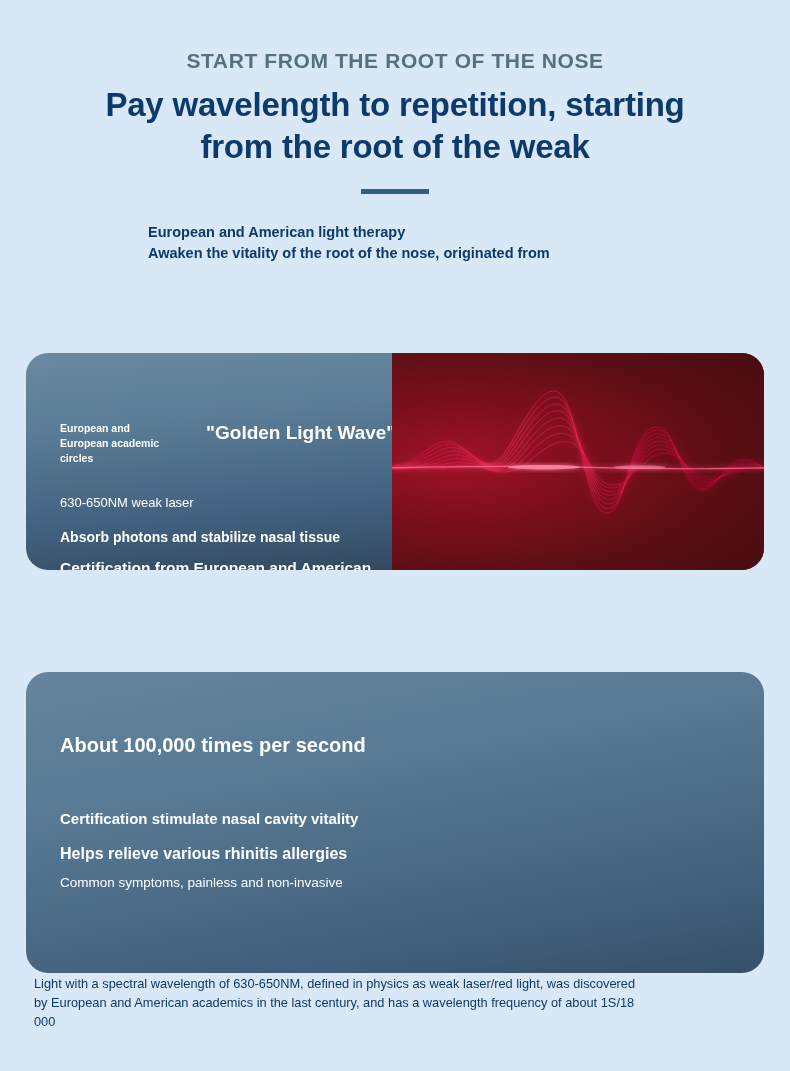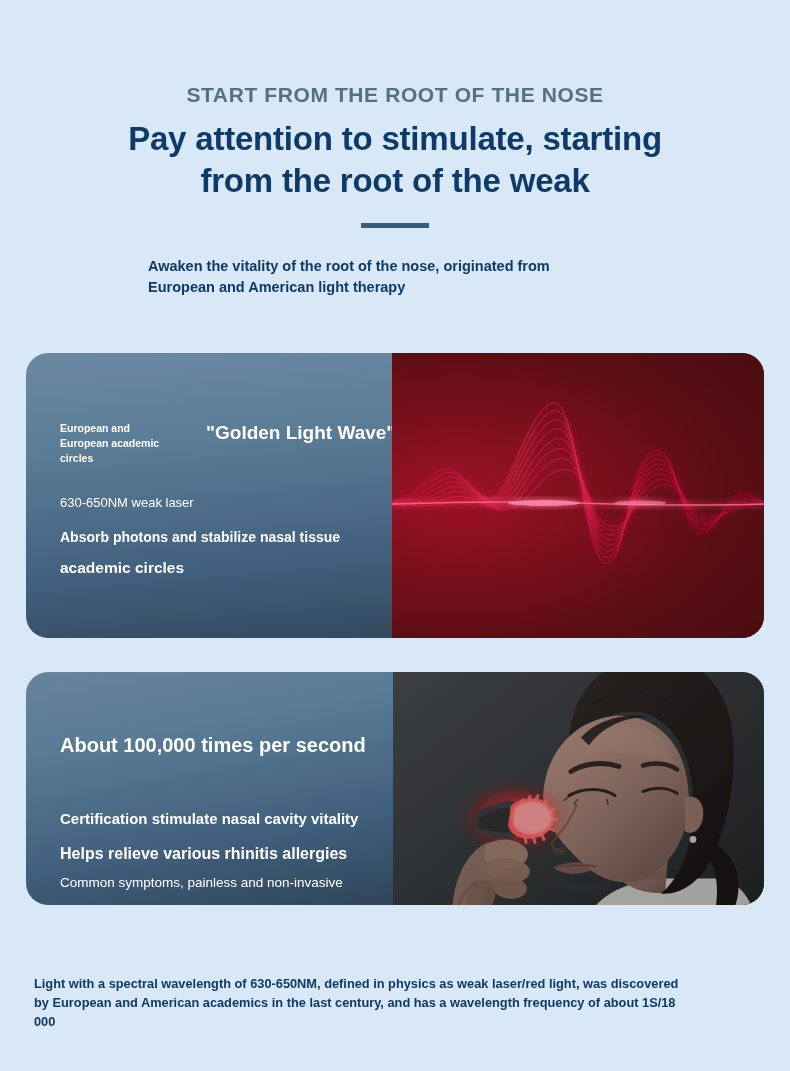--- a/index.html
+++ b/index.html
@@ -7,21 +7,21 @@
   body {
     width: 790px;
     height: 1071px;
     background: #d8e8f7;
     font-family: "Liberation Sans", sans-serif;
     overflow: hidden;
     position: relative;
   }
 
   
-  .header { padding-top: 82px; text-align: center; }
+  .header { padding-top: 48px; text-align: center; }
 
   .eyebrow {
     font-size: 21px;
     font-weight: bold;
     letter-spacing: 0.6px;
     color: #56707f;
     line-height: 1.25;
   }
 
   .headline {
@@ -52,22 +52,22 @@
   
   .card {
     position: absolute;
     left: 26px;
     width: 738px;
     border-radius: 22px;
     overflow: hidden;
     display: flex;
   }
 
-  #card-one { top: 353px; height: 285px; }
-  #card-two { top: 672px; height: 233px; }
+  #card-one { top: 353px; height: 217px; }
+  #card-two { top: 672px; height: 301px; flex-direction: column; }
 
   .card-left {
     position: relative;
     background: linear-gradient(175deg, #6a8aa3 0%, #5b7c96 32%, #41617f 72%, #33495f 100%);
     flex: 0 0 366px;
     padding: 0;
   }
 
   #card-two .card-left {
     flex: 0 0 367px;
@@ -149,61 +149,62 @@
     font-size: 13.5px; font-weight: normal; color: #ffffff;
     white-space: nowrap;
   }
 
   
   .footer {
     position: absolute;
     left: 34px; top: 974px;
     width: 726px;
     font-size: 12.8px;
-    font-weight: bold;
+    font-weight: normal;
     color: #0d3a68;
     line-height: 1.5;
   }
   .footer .line { display: block; }
 </style>
 </head>
 <body>
 
 <div class="header">
   <div class="eyebrow">START FROM THE ROOT OF THE NOSE</div>
 
   <div class="headline">
-    <span class="line">Pay attention to stimulate, starting</span>
+    <span class="line">Pay wavelength to repetition, starting</span>
     <span class="line">from the root of the weak</span>
   </div>
 
   <div class="divider-wrap">
     <div class="divider"></div>
   </div>
 
   <div class="subtitle">
+    <span class="line">European and American light therapy</span>
     <span class="line">Awaken the vitality of the root of the nose, originated from</span>
-    <span class="line">European and American light therapy</span>
   </div>
 </div>
 
 <div class="card" id="card-one">
 
   <div class="card-left">
     <div class="c1-smalllabel">
       <span class="line">European and</span>
       <span class="line">European academic</span>
       <span class="line">circles</span>
     </div>
 
     <div class="c1-title">"Golden Light Wave"</div>
     <div class="c1-spec">630-650NM weak laser</div>
     <div class="c1-b1">Absorb photons and stabilize nasal tissue</div>
 
     <div class="c1-b2">
+      <span class="line">Certification from European and American</span>
       <span class="line">academic circles</span>
     </div>
   </div>
 
   <div class="card-right">
     <div class="wave-panel">
       <svg class="wave-svg" viewBox="0 0 372 285" preserveAspectRatio="none">
         <defs>
           <linearGradient id="wgrad" x1="0" y1="0" x2="1" y2="0">
             <stop offset="0%" stop-color="#ff1e5a" stop-opacity="0.55"></stop>

